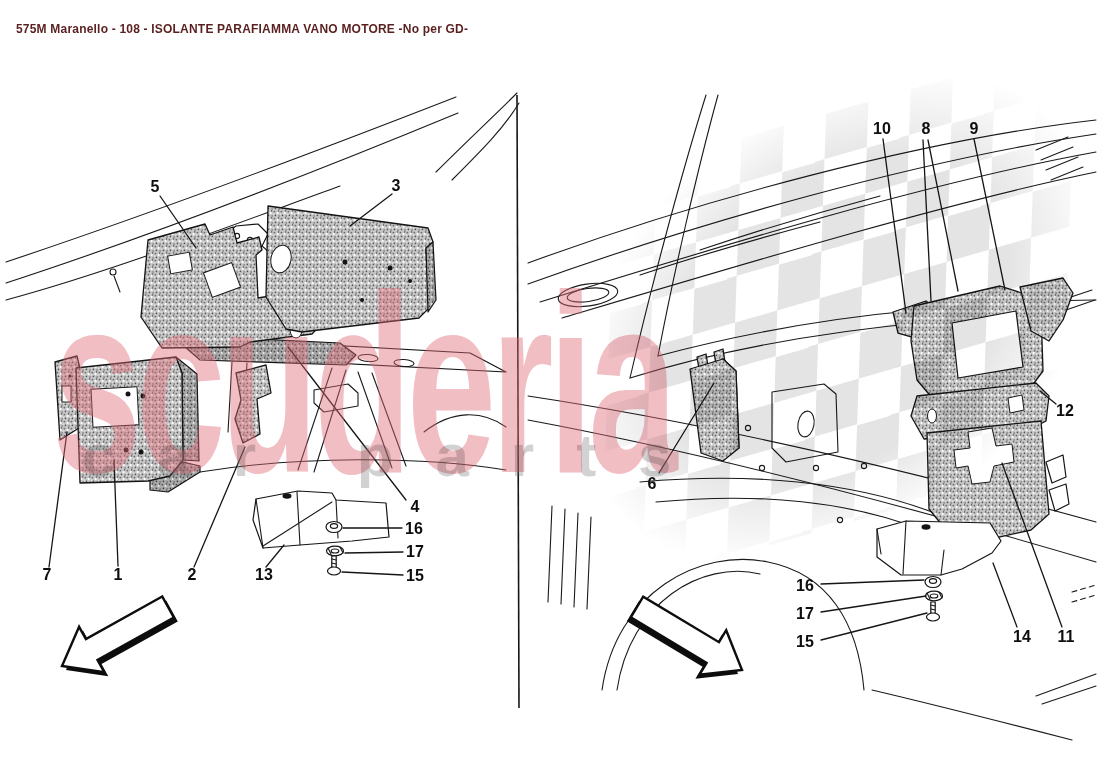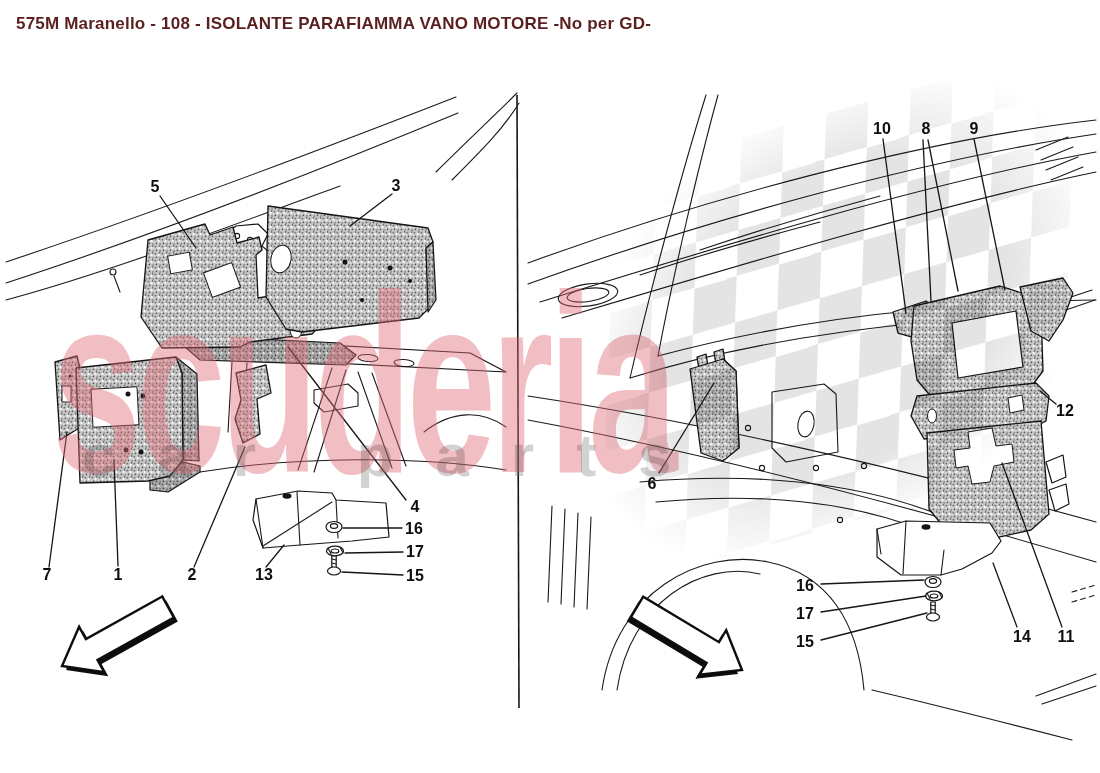--- a/index.html
+++ b/index.html
@@ -1,18 +1,18 @@
 <!DOCTYPE html>
 <html><head>
 <meta charset="utf-8">
 <style>
   html,body{margin:0;padding:0;background:#fff;}
   .page{position:relative;width:1100px;height:773px;background:#ffffff;overflow:hidden;
         font-family:"Liberation Sans",sans-serif;}
-  .title{position:absolute;left:16px;top:14px;z-index:3;font-size:17px;font-weight:bold;
+  .title{position:absolute;left:16px;top:22px;z-index:3;font-size:12px;font-weight:bold;
          color:#5a1f1f;letter-spacing:.2px;white-space:nowrap;}
   .art{position:absolute;left:0;top:0;z-index:1;}
   
   .watermark{position:absolute;inset:0;z-index:2;pointer-events:none;text-align:right;}
   .wm-checker{position:absolute;left:598px;top:118px;width:480px;height:400px;
       background:repeating-conic-gradient(rgba(0,0,0,0.105) 0% 25%, rgba(0,0,0,0) 25% 50%);
       background-size:88px 88px;
       transform:rotate(-16deg) skewX(-18deg);
       -webkit-mask-image:radial-gradient(ellipse at center, #000 52%, transparent 80%);
       mask-image:radial-gradient(ellipse at center, #000 52%, transparent 80%);

